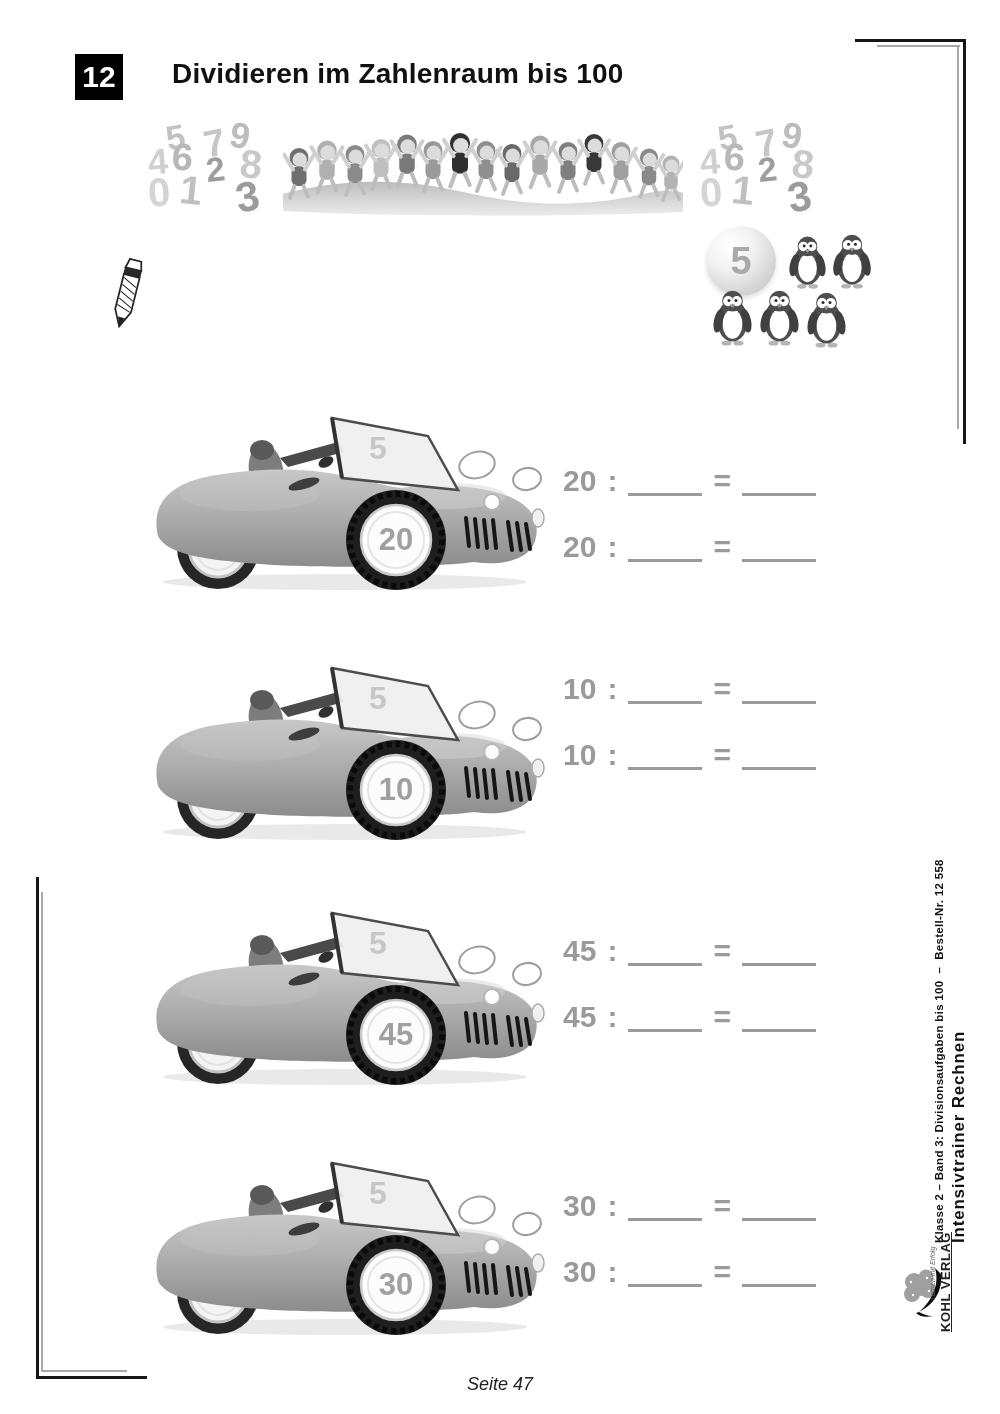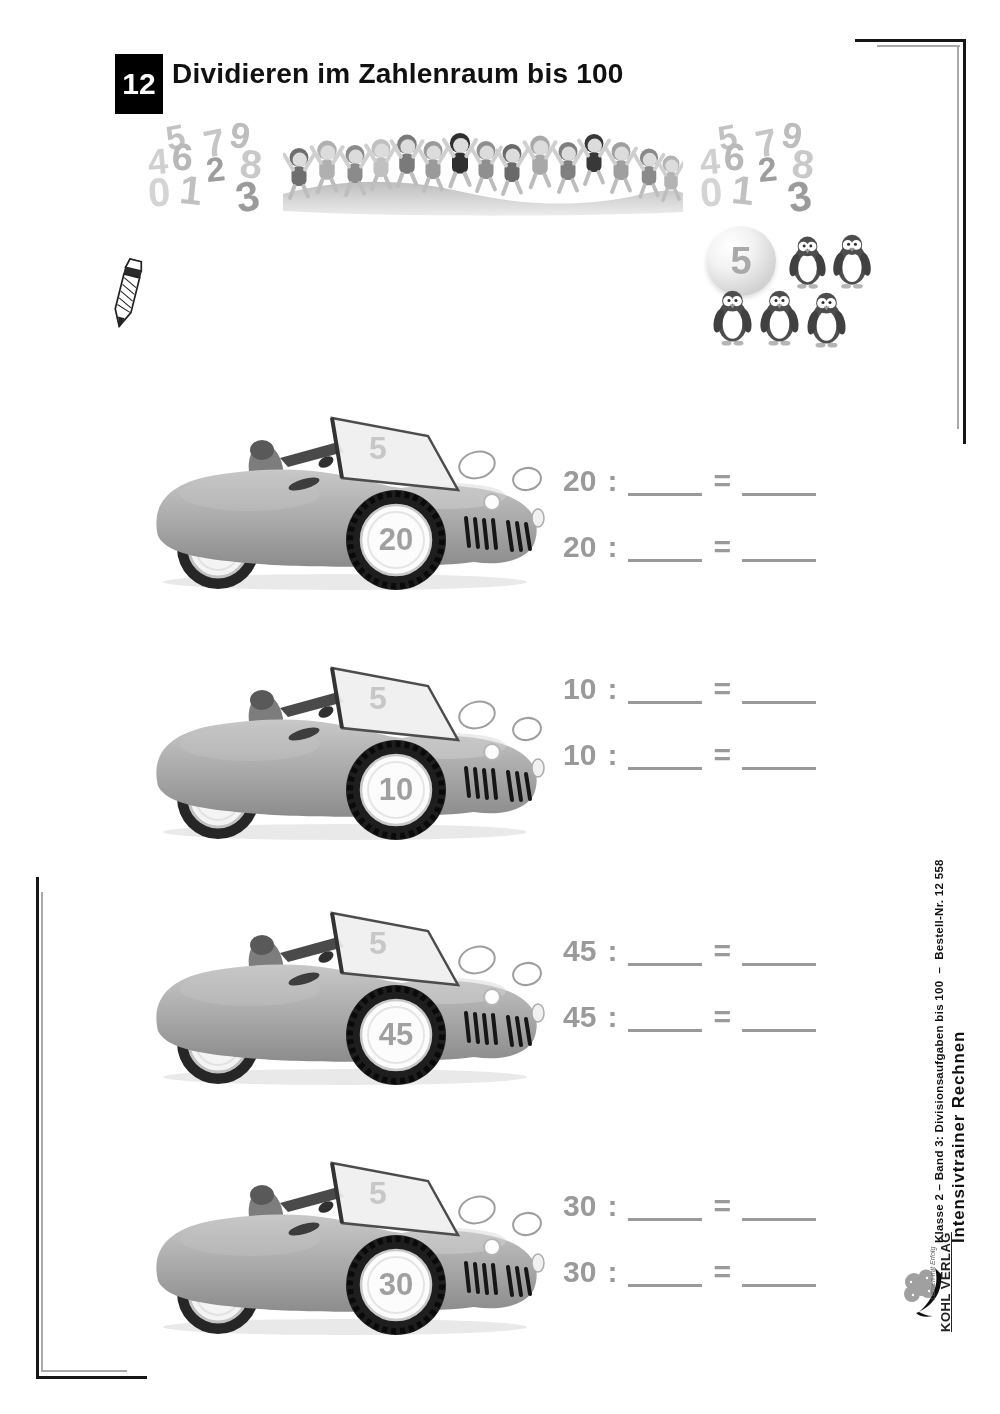--- a/index.html
+++ b/index.html
@@ -3,22 +3,22 @@
 <meta charset="utf-8">
 <style>
   html,body{margin:0;padding:0;background:#fff;}
   .page{position:relative;width:1000px;height:1414px;background:#fff;overflow:hidden;
         font-family:"Liberation Sans",sans-serif;color:#111;}
   
   .fl{position:absolute;}
   .fl-black{background:#161616;}
   .fl-gray{background:#a9a9a9;}
   
-  .lesson-box{position:absolute;left:75px;top:54px;width:48px;height:60px;background:#000;
-    color:#fff;font-size:30px;font-weight:700;display:flex;align-items:center;justify-content:center;margin-left:40px;}
+  .lesson-box{position:absolute;left:75px;top:54px;width:48px;height:46px;background:#000;
+    color:#fff;font-size:30px;font-weight:700;display:flex;align-items:center;justify-content:center;}
   .page-title{position:absolute;left:172px;top:58px;font-size:28px;font-weight:700;letter-spacing:.2px;}
   
   .digit-cluster{position:absolute;width:150px;height:95px;}
   .digit-cluster span{position:absolute;font-weight:700;line-height:1;}
   .banner-kids{position:absolute;left:283px;top:116px;width:400px;height:100px;}
   
   .subtitle{position:absolute;left:172px;top:220px;font-size:22px;font-weight:700;}
   .instruction{position:absolute;left:172px;top:286px;font-size:22px;font-weight:700;}
   .pencil{position:absolute;left:104px;top:258px;width:46px;height:74px;transform:rotate(14deg);}
   
@@ -329,14 +329,15 @@
     <circle cx="12" cy="16" r="1.2" fill="#fff"></circle>
       <circle cx="28" cy="12" r="1.2" fill="#fff"></circle>
     <circle cx="14" cy="29" r="1.2" fill="#fff"></circle>
       <circle cx="30" cy="25" r="1.2" fill="#fff"></circle>
     <path d="M36 2 C40 16 36 32 20 46 C32 40 44 28 42 8 Z" fill="#0d0d0d"></path>
     <path d="M20 46 C24 48 28 50 34 50 C26 52 20 50 17 47 Z" fill="#0d0d0d"></path>
   </svg>
   <div class="logo-tagline">Lernen mit Erfolg</div>
   <div class="logo-name">KOHL VERLAG</div>
 
+  <div class="page-number">Seite 47</div>
 
 </div>
 
 </body></html>

